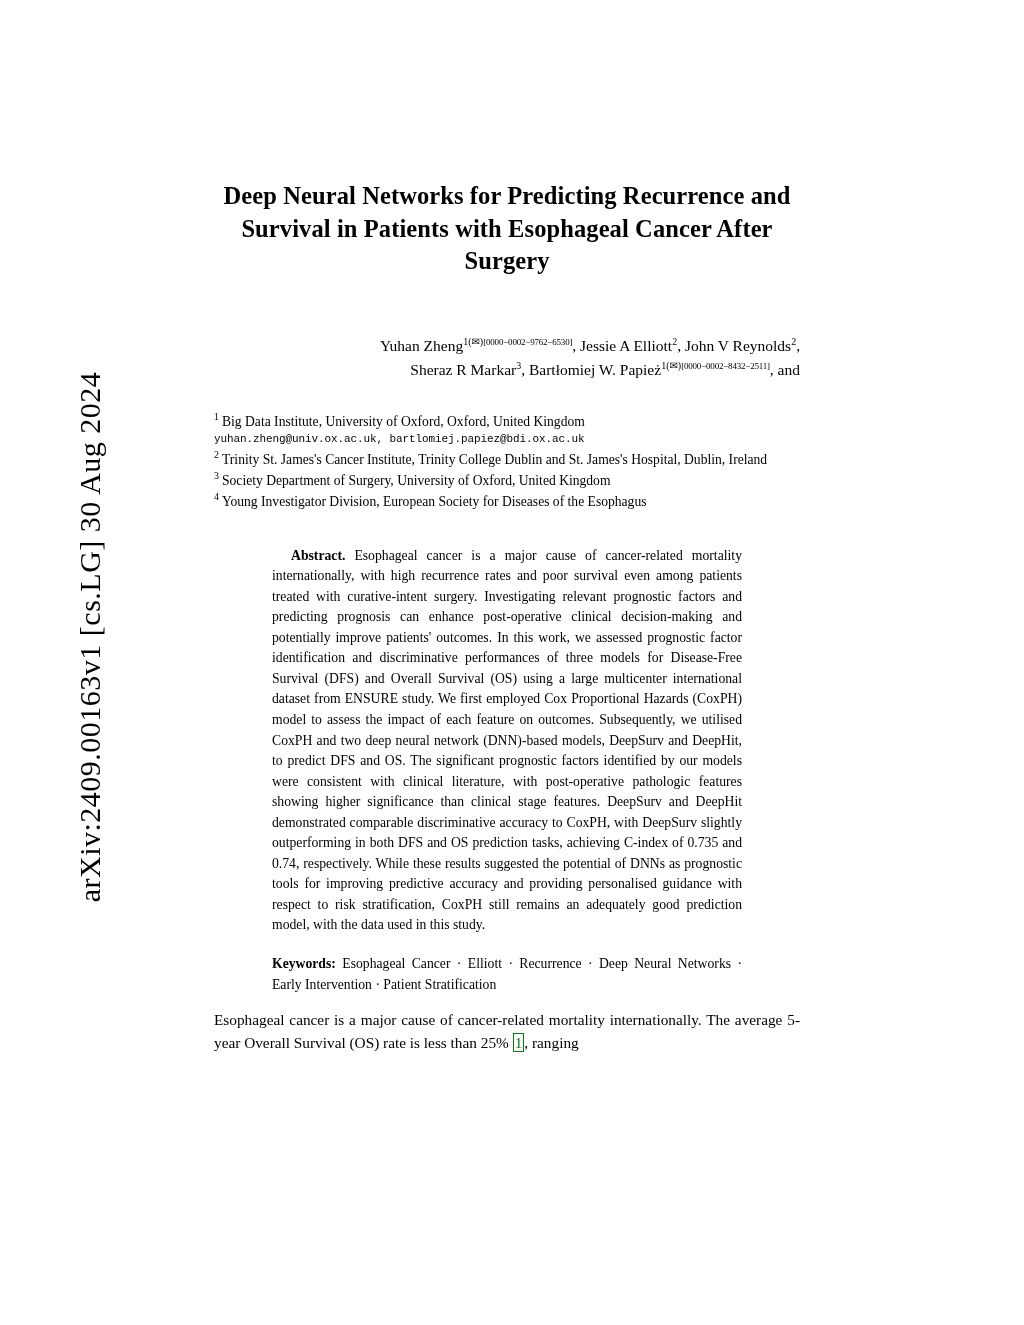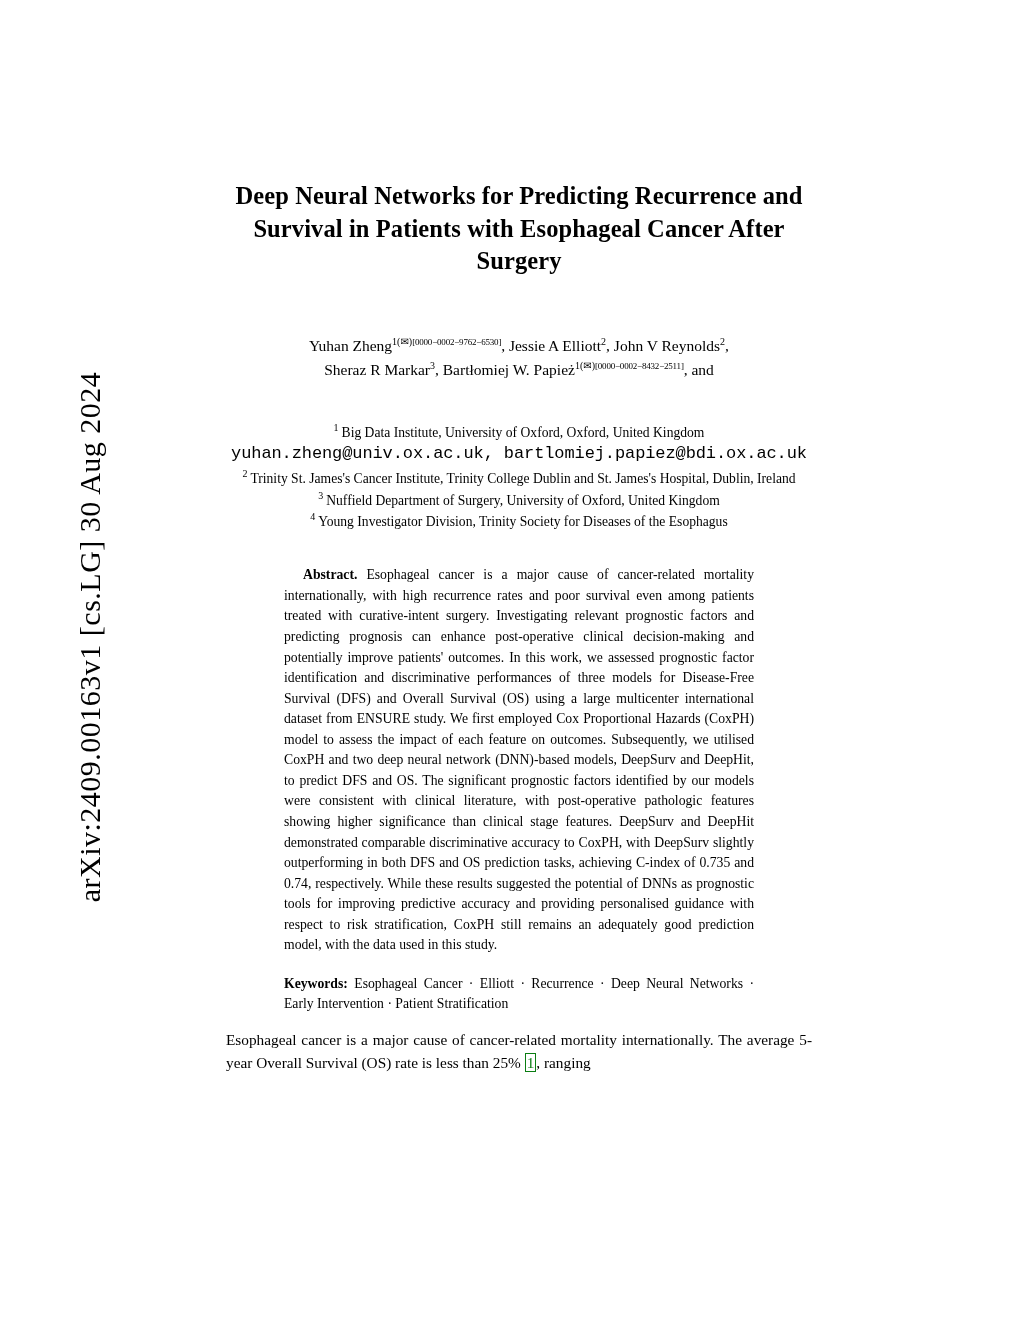--- a/index.html
+++ b/index.html
@@ -27,65 +27,64 @@
     text-align: center;
     font-family: "Liberation Serif", serif;
     font-size: 30px;
     letter-spacing: 0.5px;
     white-space: nowrap;
     color: #000;
   }
 
   .page {
     position: absolute;
-    left: 226px;
+    left: 214px;
     top: 0;
     width: 586px;
     height: 1325px;
   }
 
   .title {
     margin-top: 180px;
     text-align: center;
     font-size: 24.5px;
     line-height: 1.33;
     font-weight: bold;
     letter-spacing: 0.1px;
   }
 
   .authors {
     margin-top: 56px;
-    text-align: center;
+    text-align: right;
     font-size: 15.5px;
     line-height: 1.55;
   }
   .authors sup {
     font-size: 10px;
     vertical-align: super;
   }
   .orcid {
     font-size: 9px;
     vertical-align: super;
     letter-spacing: -0.2px;
   }
 
   .affiliations {
-    margin-top: 39px;
-    text-align: center;
+    margin-top: 28px;
     font-size: 13.6px;
     line-height: 1.46;
   }
   .affiliations .aff-num {
     font-size: 10px;
     vertical-align: super;
     margin-right: 3px;
   }
   .emails {
     font-family: "Liberation Mono", monospace;
-    font-size: 17px;
+    font-size: 11px;
     letter-spacing: -0.1px;
   }
 
   .abstract {
     margin: 34px auto 0 auto;
     width: 470px;
     font-size: 13.7px;
     line-height: 1.5;
     text-align: justify;
     text-justify: inter-word;
@@ -151,24 +150,24 @@
 
   <div class="affiliations">
     <div>
       <span class="aff-num">1</span><span>Big Data Institute, University of Oxford, Oxford, United Kingdom</span>
     </div>
     <div class="emails">yuhan.zheng@univ.ox.ac.uk, bartlomiej.papiez@bdi.ox.ac.uk</div>
     <div>
       <span class="aff-num">2</span><span>Trinity St. James's Cancer Institute, Trinity College Dublin and St. James's Hospital, Dublin, Ireland</span>
     </div>
     <div>
-      <span class="aff-num">3</span><span>Nuffield Department of Surgery, University of Oxford, United Kingdom</span>
+      <span class="aff-num">3</span><span>Society Department of Surgery, University of Oxford, United Kingdom</span>
     </div>
     <div>
-      <span class="aff-num">4</span><span>Young Investigator Division, Trinity Society for Diseases of the Esophagus</span>
+      <span class="aff-num">4</span><span>Young Investigator Division, European Society for Diseases of the Esophagus</span>
     </div>
   </div>
 
   <div class="abstract">
     <span class="lead">Abstract.</span>
     <span>Esophageal cancer is a major cause of cancer-related mortality internationally, with high recurrence rates and poor survival even among patients treated with curative-intent surgery. Investigating relevant prognostic factors and predicting prognosis can enhance post-operative clinical decision-making and potentially improve patients' outcomes. In this work, we assessed prognostic factor identification and discriminative performances of three models for Disease-Free Survival (DFS) and Overall Survival (OS) using a large multicenter international dataset from ENSURE study. We first employed Cox Proportional Hazards (CoxPH) model to assess the impact of each feature on outcomes. Subsequently, we utilised CoxPH and two deep neural network (DNN)-based models, DeepSurv and DeepHit, to predict DFS and OS. The significant prognostic factors identified by our models were consistent with clinical literature, with post-operative pathologic features showing higher significance than clinical stage features. DeepSurv and DeepHit demonstrated comparable discriminative accuracy to CoxPH, with DeepSurv slightly outperforming in both DFS and OS prediction tasks, achieving C-index of 0.735 and 0.74, respectively. While these results suggested the potential of DNNs as prognostic tools for improving predictive accuracy and providing personalised guidance with respect to risk stratification, CoxPH still remains an adequately good prediction model, with the data used in this study.</span>
   </div>
 
   <div class="keywords">
     <span class="lead">Keywords:</span>

